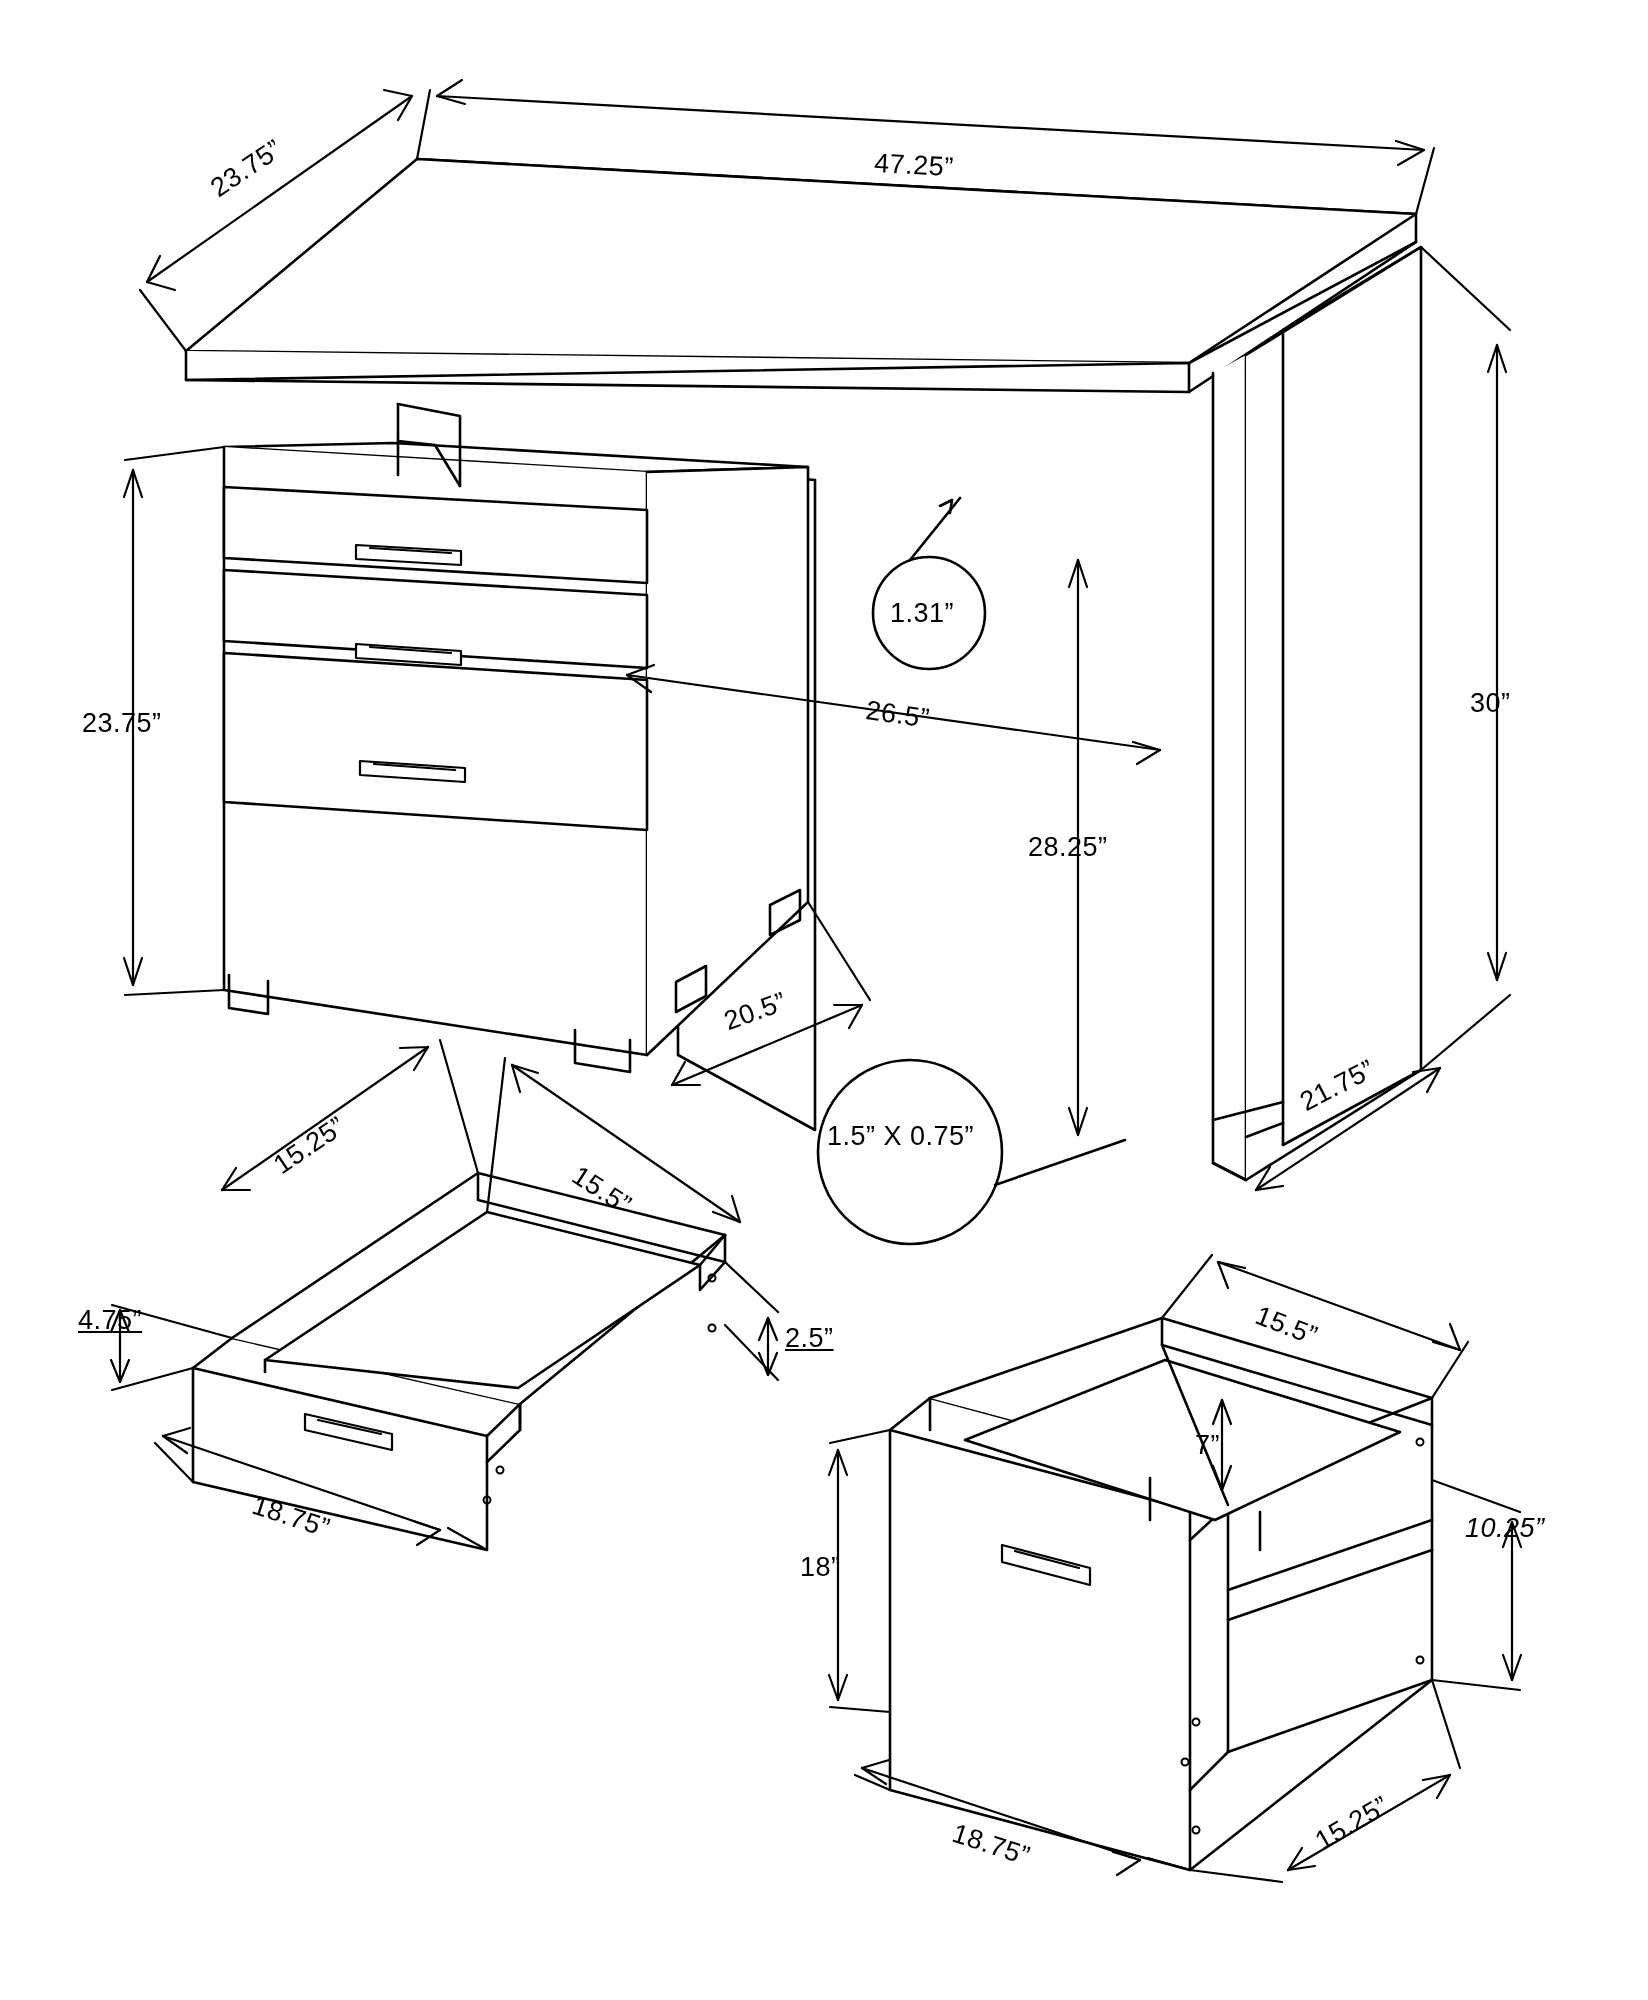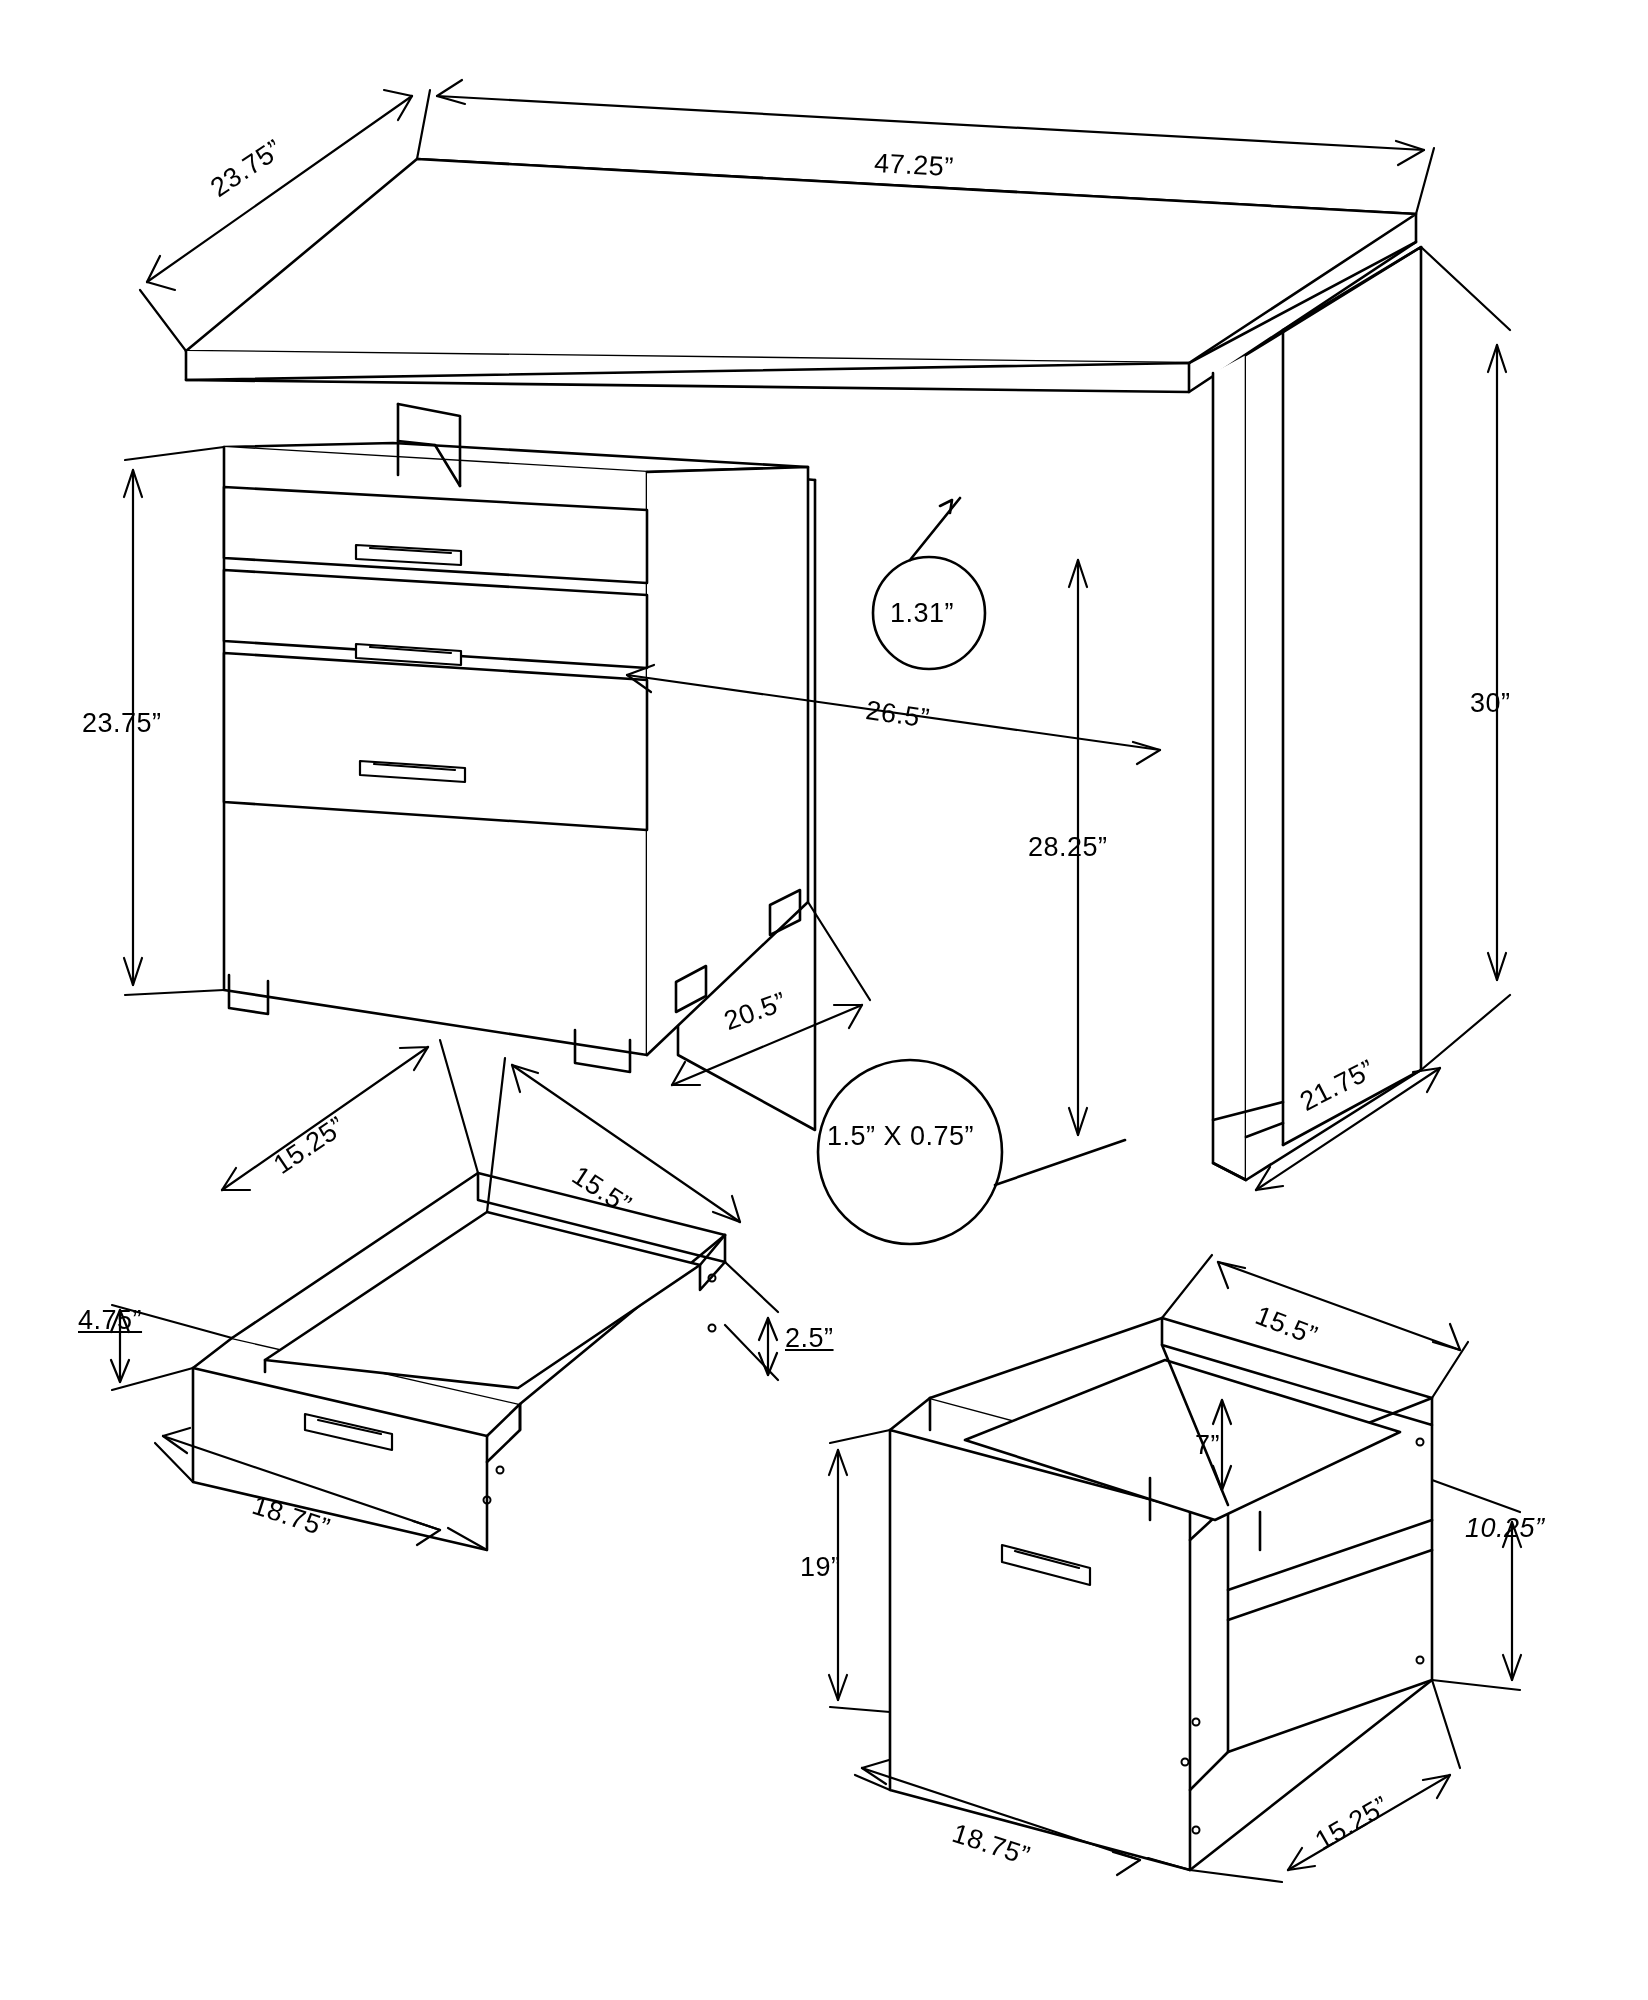--- a/index.html
+++ b/index.html
@@ -318,21 +318,21 @@
   <div class="dim-label" style="left:78px; top:1305px;text-decoration:underline;">4.75”</div>
 
   <div class="dim-label" style="left:785px; top:1323px;text-decoration:underline;">2.5”</div>
 
   <div class="dim-label" style="left:258px; top:1490px; transform: rotate(18deg);">18.75”</div>
 
   <div class="dim-label" style="left:1262px; top:1300px; transform: rotate(21deg);">15.5”</div>
 
   <div class="dim-label" style="left:1195px; top:1430px;">7”</div>
 
-  <div class="dim-label" style="left:800px; top:1552px;">19”</div>
+  <div class="dim-label" style="left:800px; top:1552px;">18”</div>
 
   <div class="dim-label" style="left:1465px; top:1513px;font-style:italic;">10.25”</div>
 
   <div class="dim-label" style="left:958px; top:1818px; transform: rotate(18deg);">18.75”</div>
 
   <div class="dim-label" style="left:1310px; top:1830px; transform: rotate(-30deg);">15.25”</div>
 
 </div>
 
 </body></html>

